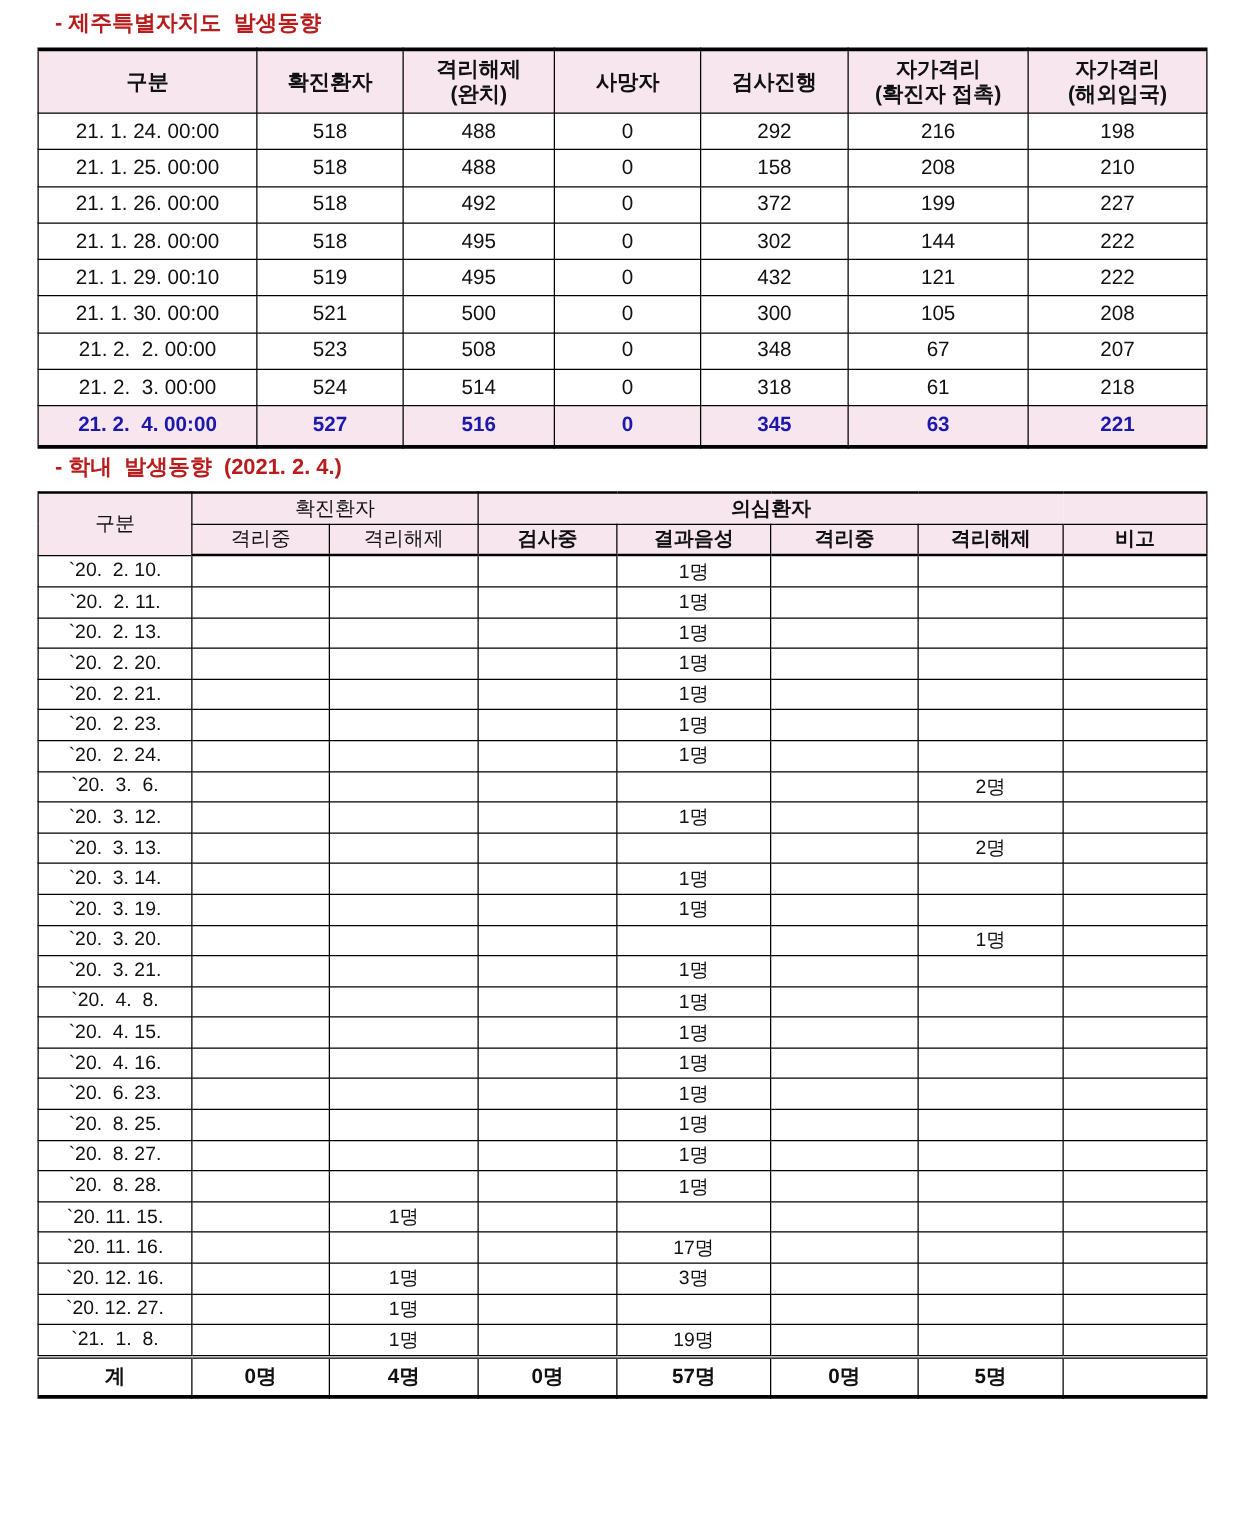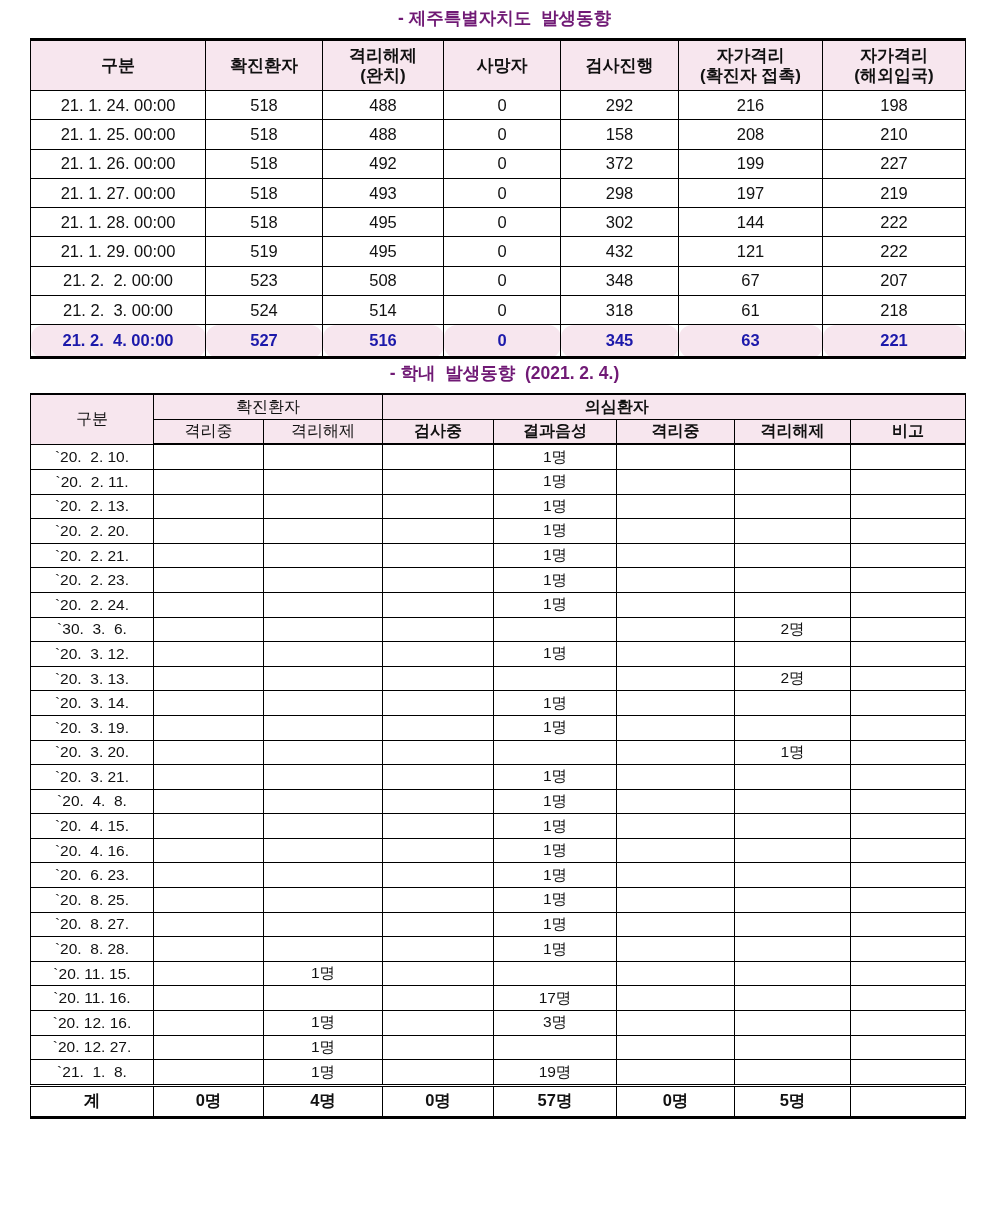--- a/index.html
+++ b/index.html
@@ -4,42 +4,42 @@
 <style>
   html,body{margin:0;padding:0;background:#fff;}
   body{
     width:986px;height:1221px;overflow:hidden;
     font-family:"Liberation Sans","DejaVu Sans",sans-serif;
     color:var(--text, #111);
   }
   .page{box-sizing:border-box;padding:4px 21px 0 30px;}
   .title{
     font-weight:700;font-size:17.5px;white-space:pre;
-    margin:2px 0 8px 14px;color:#701a75;text-align:center;
+    margin:2px 0 8px 14px;color:#b91c1c;
   }
   .title.second{}
   table{border-collapse:collapse;table-layout:fixed;width:935px;}
   th,td{
     border:1px solid var(--border,#000);
     text-align:center;vertical-align:middle;padding:0;
     color:#111;
   }
   
   .t1{border-top:3px solid #000;border-bottom:3px solid #000;}
   .t1 th{
     height:49px;background:var(--header-bg,#f7e6ee);
     font-weight:700;font-size:17px;white-space:pre-line;line-height:1.15;
   }
   .t1 td{height:28.3px;font-size:16.5px;}
   .t1 thead th{border-bottom:1.5px solid #000;}
   .t1 td.date{white-space:pre;}
   .t1 tr.hl td{
     background:var(--header-bg,#f7e6ee);
     color:var(--highlight-text,#1c19aa);
-    font-weight:700;height:31px;border-radius:13px;
+    font-weight:700;height:31px;
   }
   
   .t2{border-top:2.5px solid #000;border-bottom:3.5px solid #000;}
   .t2 th{
     background:var(--header-bg,#f7e6ee);
     font-weight:400;font-size:16px;height:23.5px;
   }
   .t2 th.b{font-weight:700;}
   .t2 thead tr:last-child th{border-bottom:2px solid #000;}
   .t2 th.ghost{border-left:hidden;}
@@ -103,45 +103,45 @@
         <tr>
           <td class="date">21. 1. 26. 00:00</td>
           <td>518</td>
           <td>492</td>
           <td>0</td>
           <td>372</td>
           <td>199</td>
           <td>227</td>
         </tr>
         <tr>
-          <td class="date">21. 1. 27. 00:00</td>
-          <td>518</td>
-          <td>493</td>
-          <td>0</td>
-          <td>298</td>
-          <td>197</td>
-          <td>219</td>
-        </tr>
-        <tr>
           <td class="date">21. 1. 28. 00:00</td>
           <td>518</td>
           <td>495</td>
           <td>0</td>
           <td>302</td>
           <td>144</td>
           <td>222</td>
         </tr>
         <tr>
-          <td class="date">21. 1. 29. 00:00</td>
+          <td class="date">21. 1. 29. 00:10</td>
           <td>519</td>
           <td>495</td>
           <td>0</td>
           <td>432</td>
           <td>121</td>
           <td>222</td>
+        </tr>
+        <tr>
+          <td class="date">21. 1. 30. 00:00</td>
+          <td>521</td>
+          <td>500</td>
+          <td>0</td>
+          <td>300</td>
+          <td>105</td>
+          <td>208</td>
         </tr>
         <tr>
           <td class="date">21. 2.  2. 00:00</td>
           <td>523</td>
           <td>508</td>
           <td>0</td>
           <td>348</td>
           <td>67</td>
           <td>207</td>
         </tr>
@@ -261,21 +261,21 @@
           <td class="date">`20.  2. 24.</td>
           <td></td>
           <td></td>
           <td></td>
           <td>1명</td>
           <td></td>
           <td></td>
           <td></td>
         </tr>
         <tr>
-          <td class="date">`30.  3.  6.</td>
+          <td class="date">`20.  3.  6.</td>
           <td></td>
           <td></td>
           <td></td>
           <td></td>
           <td></td>
           <td>2명</td>
           <td></td>
         </tr>
         <tr>
           <td class="date">`20.  3. 12.</td>

